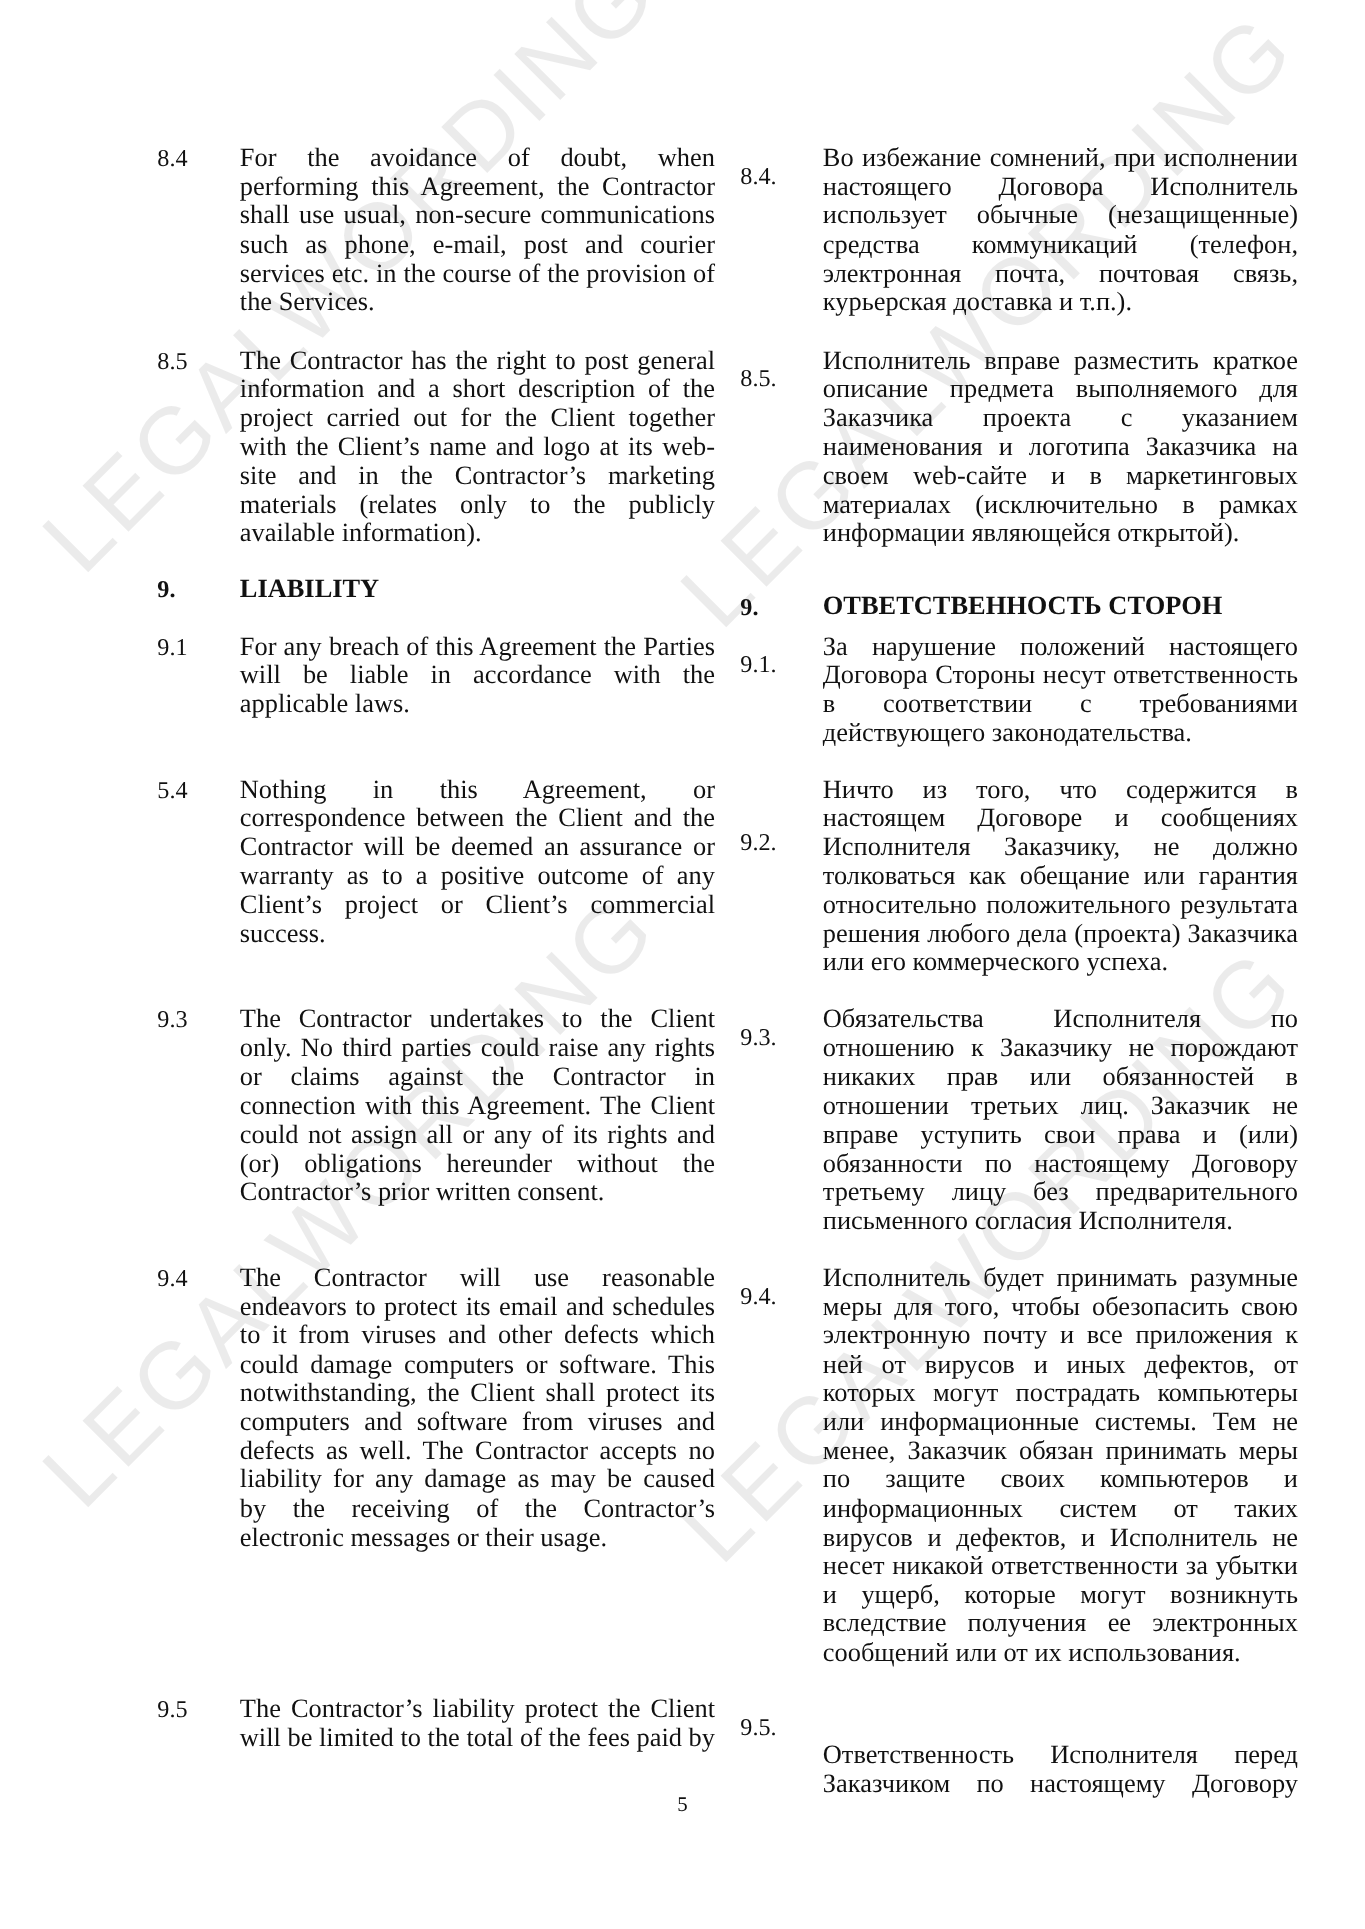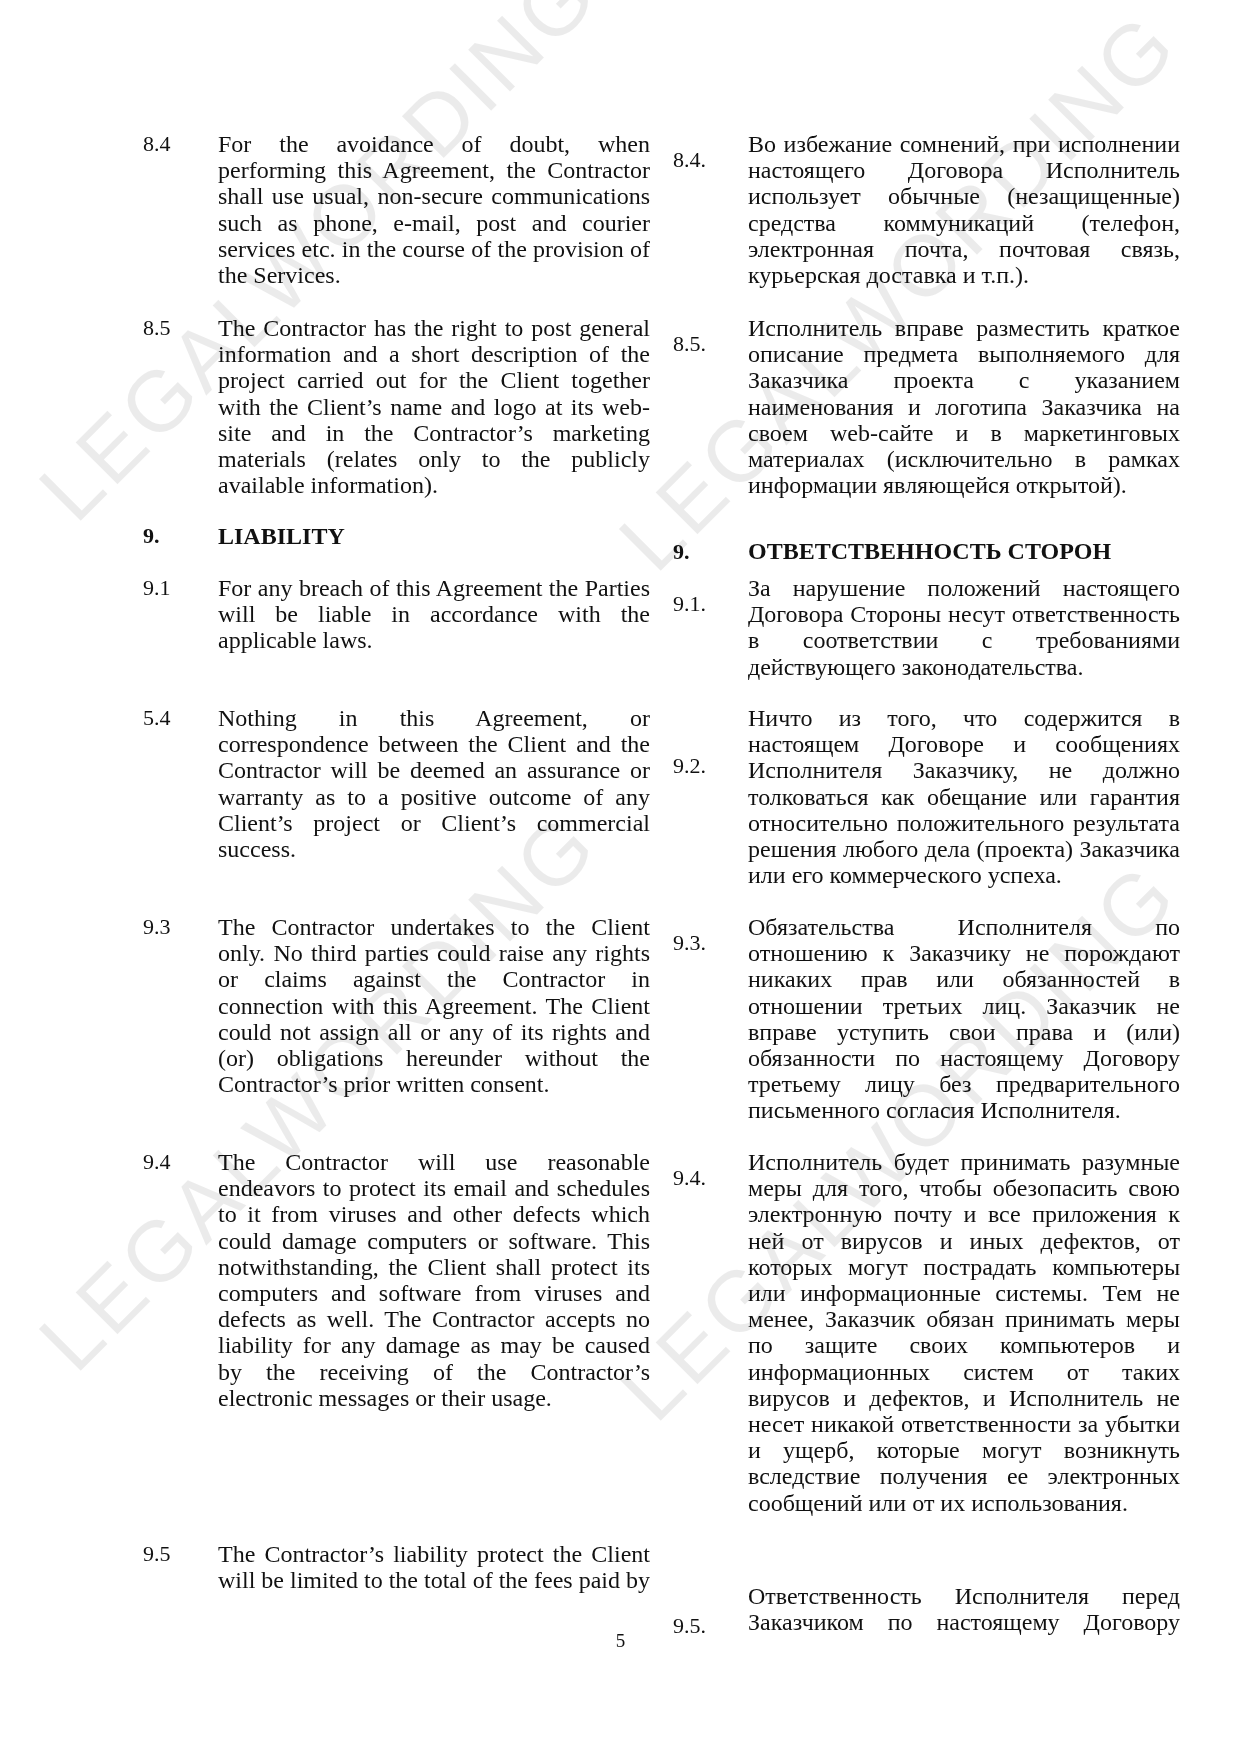--- a/index.html
+++ b/index.html
@@ -71,17 +71,17 @@
 <div>
   <div class="num en-num" style="top:1149px">9.4</div>
   <div class="txt en-txt" style="top:1149px">The Contractor will use reasonable endeavors to protect its email and schedules to it from viruses and other defects which could damage computers or software. This notwithstanding, the Client shall protect its computers and software from viruses and defects as well. The Contractor accepts no liability for any damage as may be caused by the receiving of the Contractor’s electronic messages or their usage.</div>
   <div class="num ru-num" style="top:1149px">9.4.</div>
   <div class="txt ru-txt" style="top:1149px">Исполнитель будет принимать разумные меры для того, чтобы обезопасить свою электронную почту и все приложения к ней от вирусов и иных дефектов, от которых могут пострадать компьютеры или информационные системы. Тем не менее, Заказчик обязан принимать меры по защите своих компьютеров и информационных систем от таких вирусов и дефектов, и Исполнитель не несет никакой ответственности за убытки и ущерб, которые могут возникнуть вследствие получения ее электронных сообщений или от их использования.</div>
 </div>
 
 <div>
   <div class="num en-num" style="top:1541px">9.5</div>
   <div class="txt en-txt" style="top:1541px; text-align-last: justify;">The Contractor’s liability protect the Client will be limited to the total of the fees paid by</div>
-  <div class="num ru-num" style="top:1597px">9.5.</div>
+  <div class="num ru-num" style="top:1541px">9.5.</div>
   <div class="txt ru-txt" style="top:1541px; text-align-last: justify; margin-top: 42px;">Ответственность Исполнителя перед Заказчиком по настоящему Договору</div>
 </div>
 
 <div class="page-no">5</div>
 
 </body></html>

